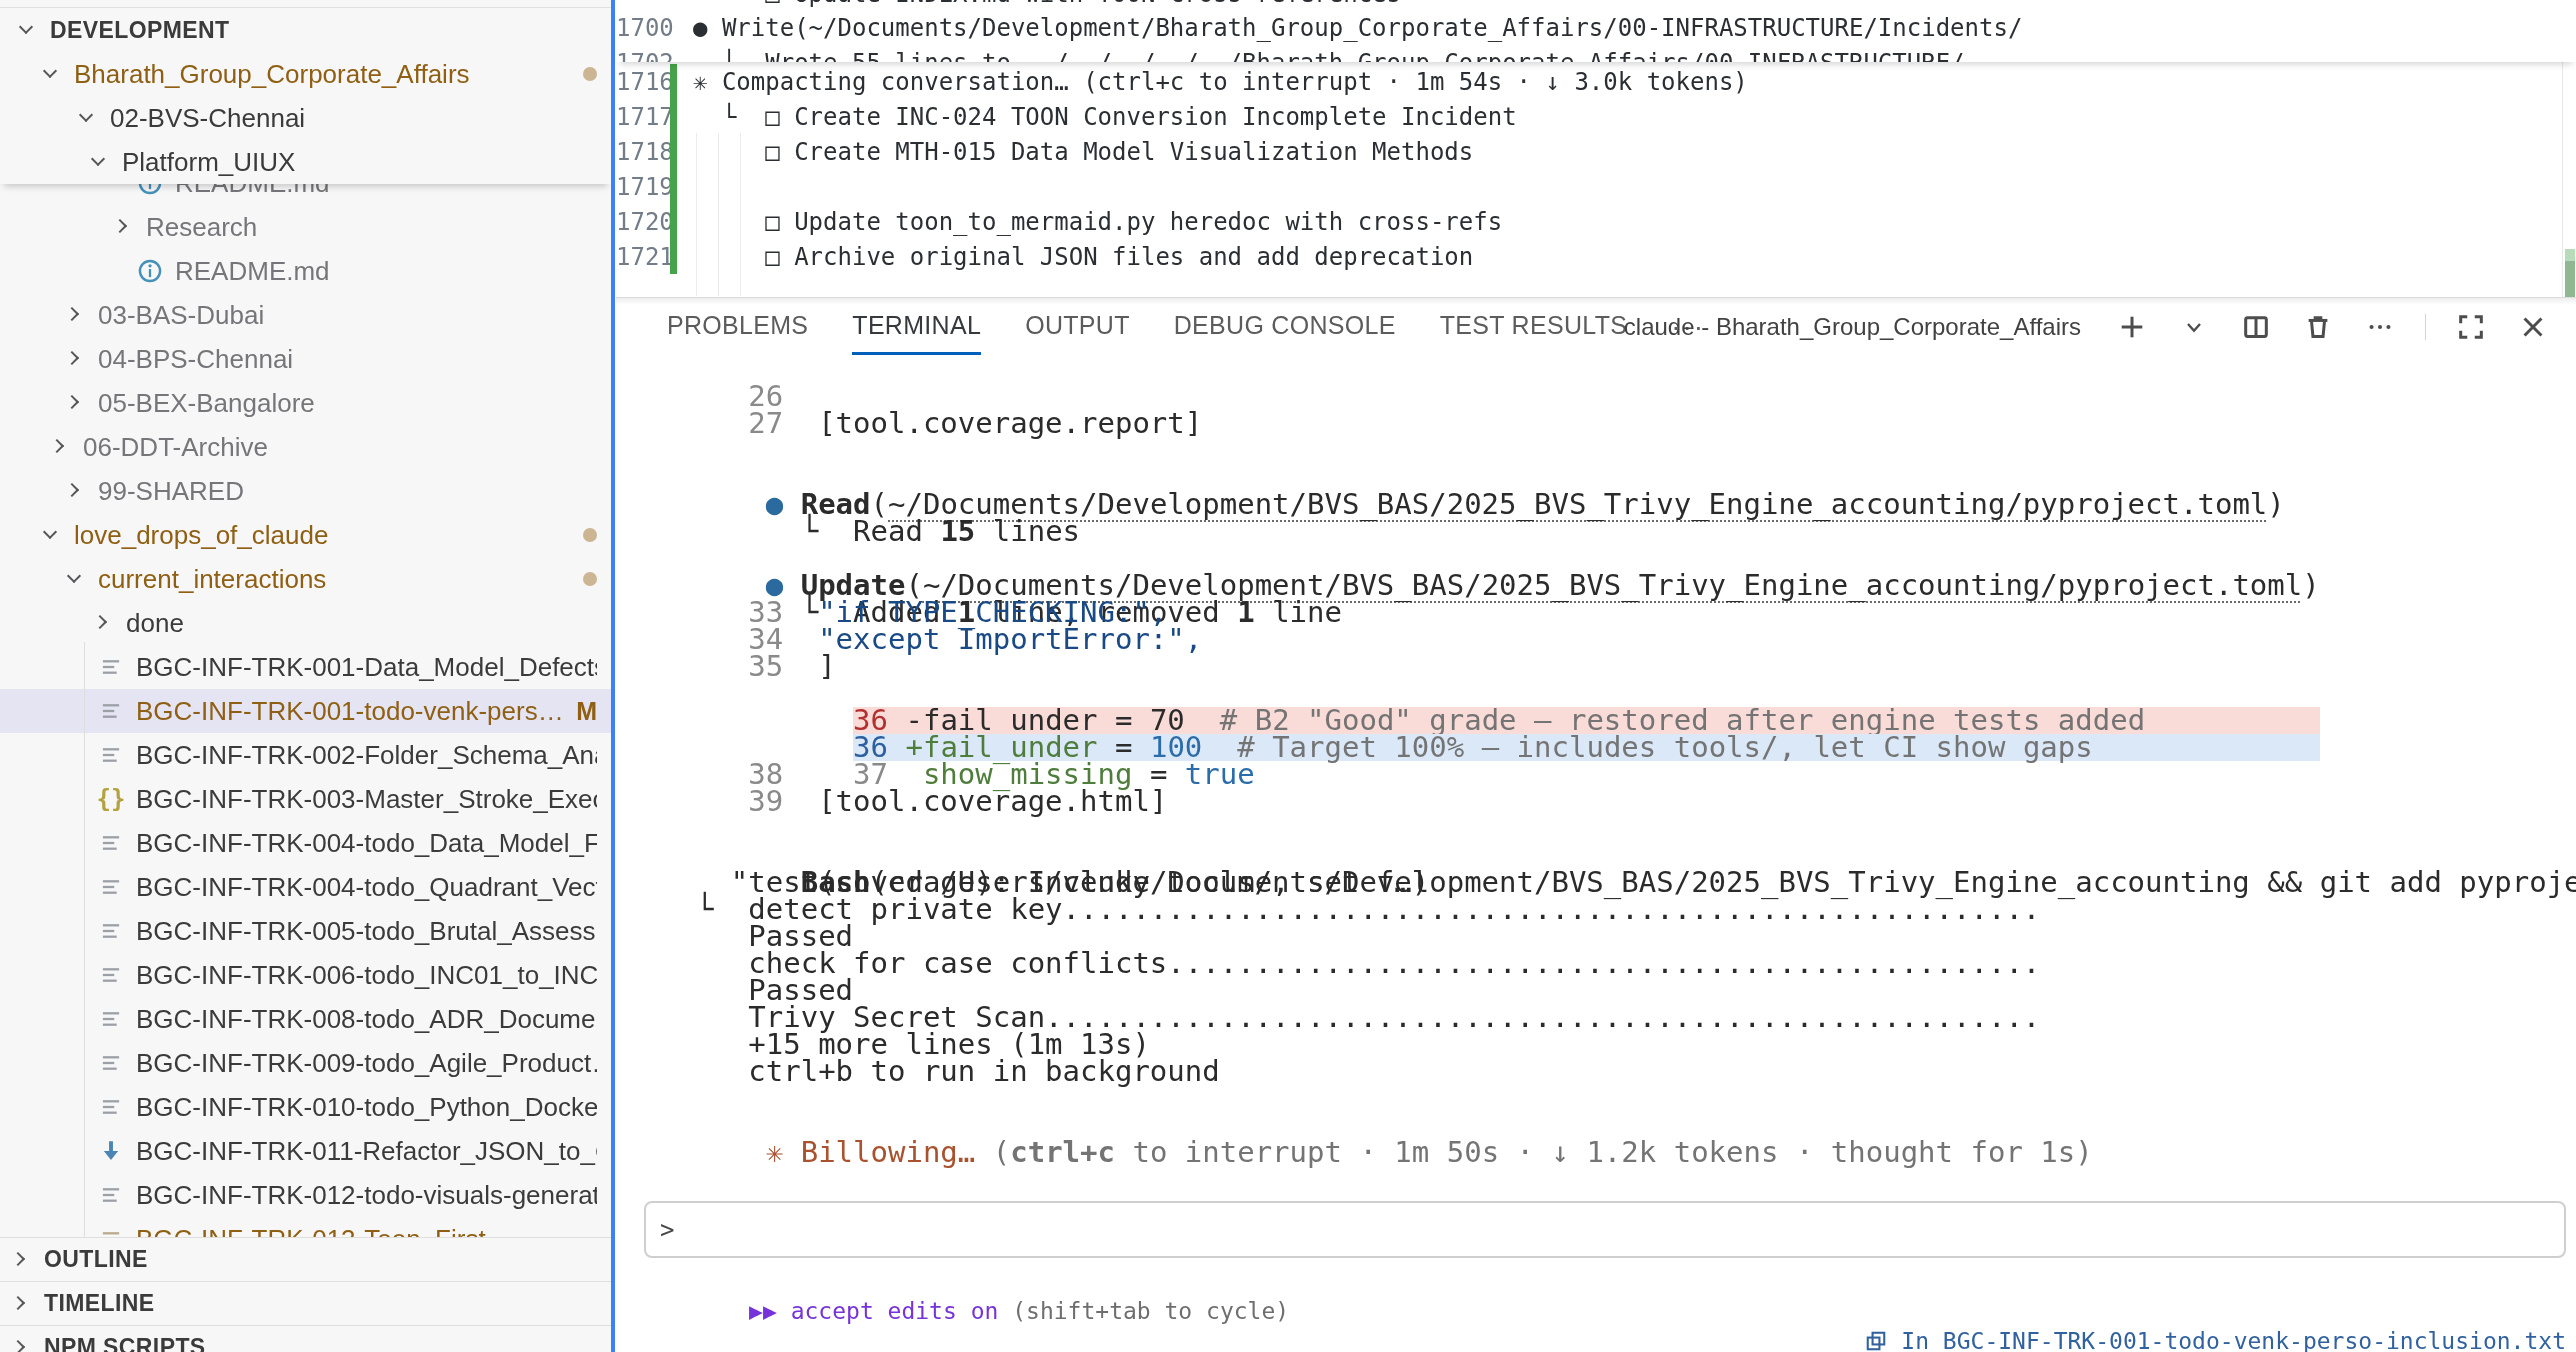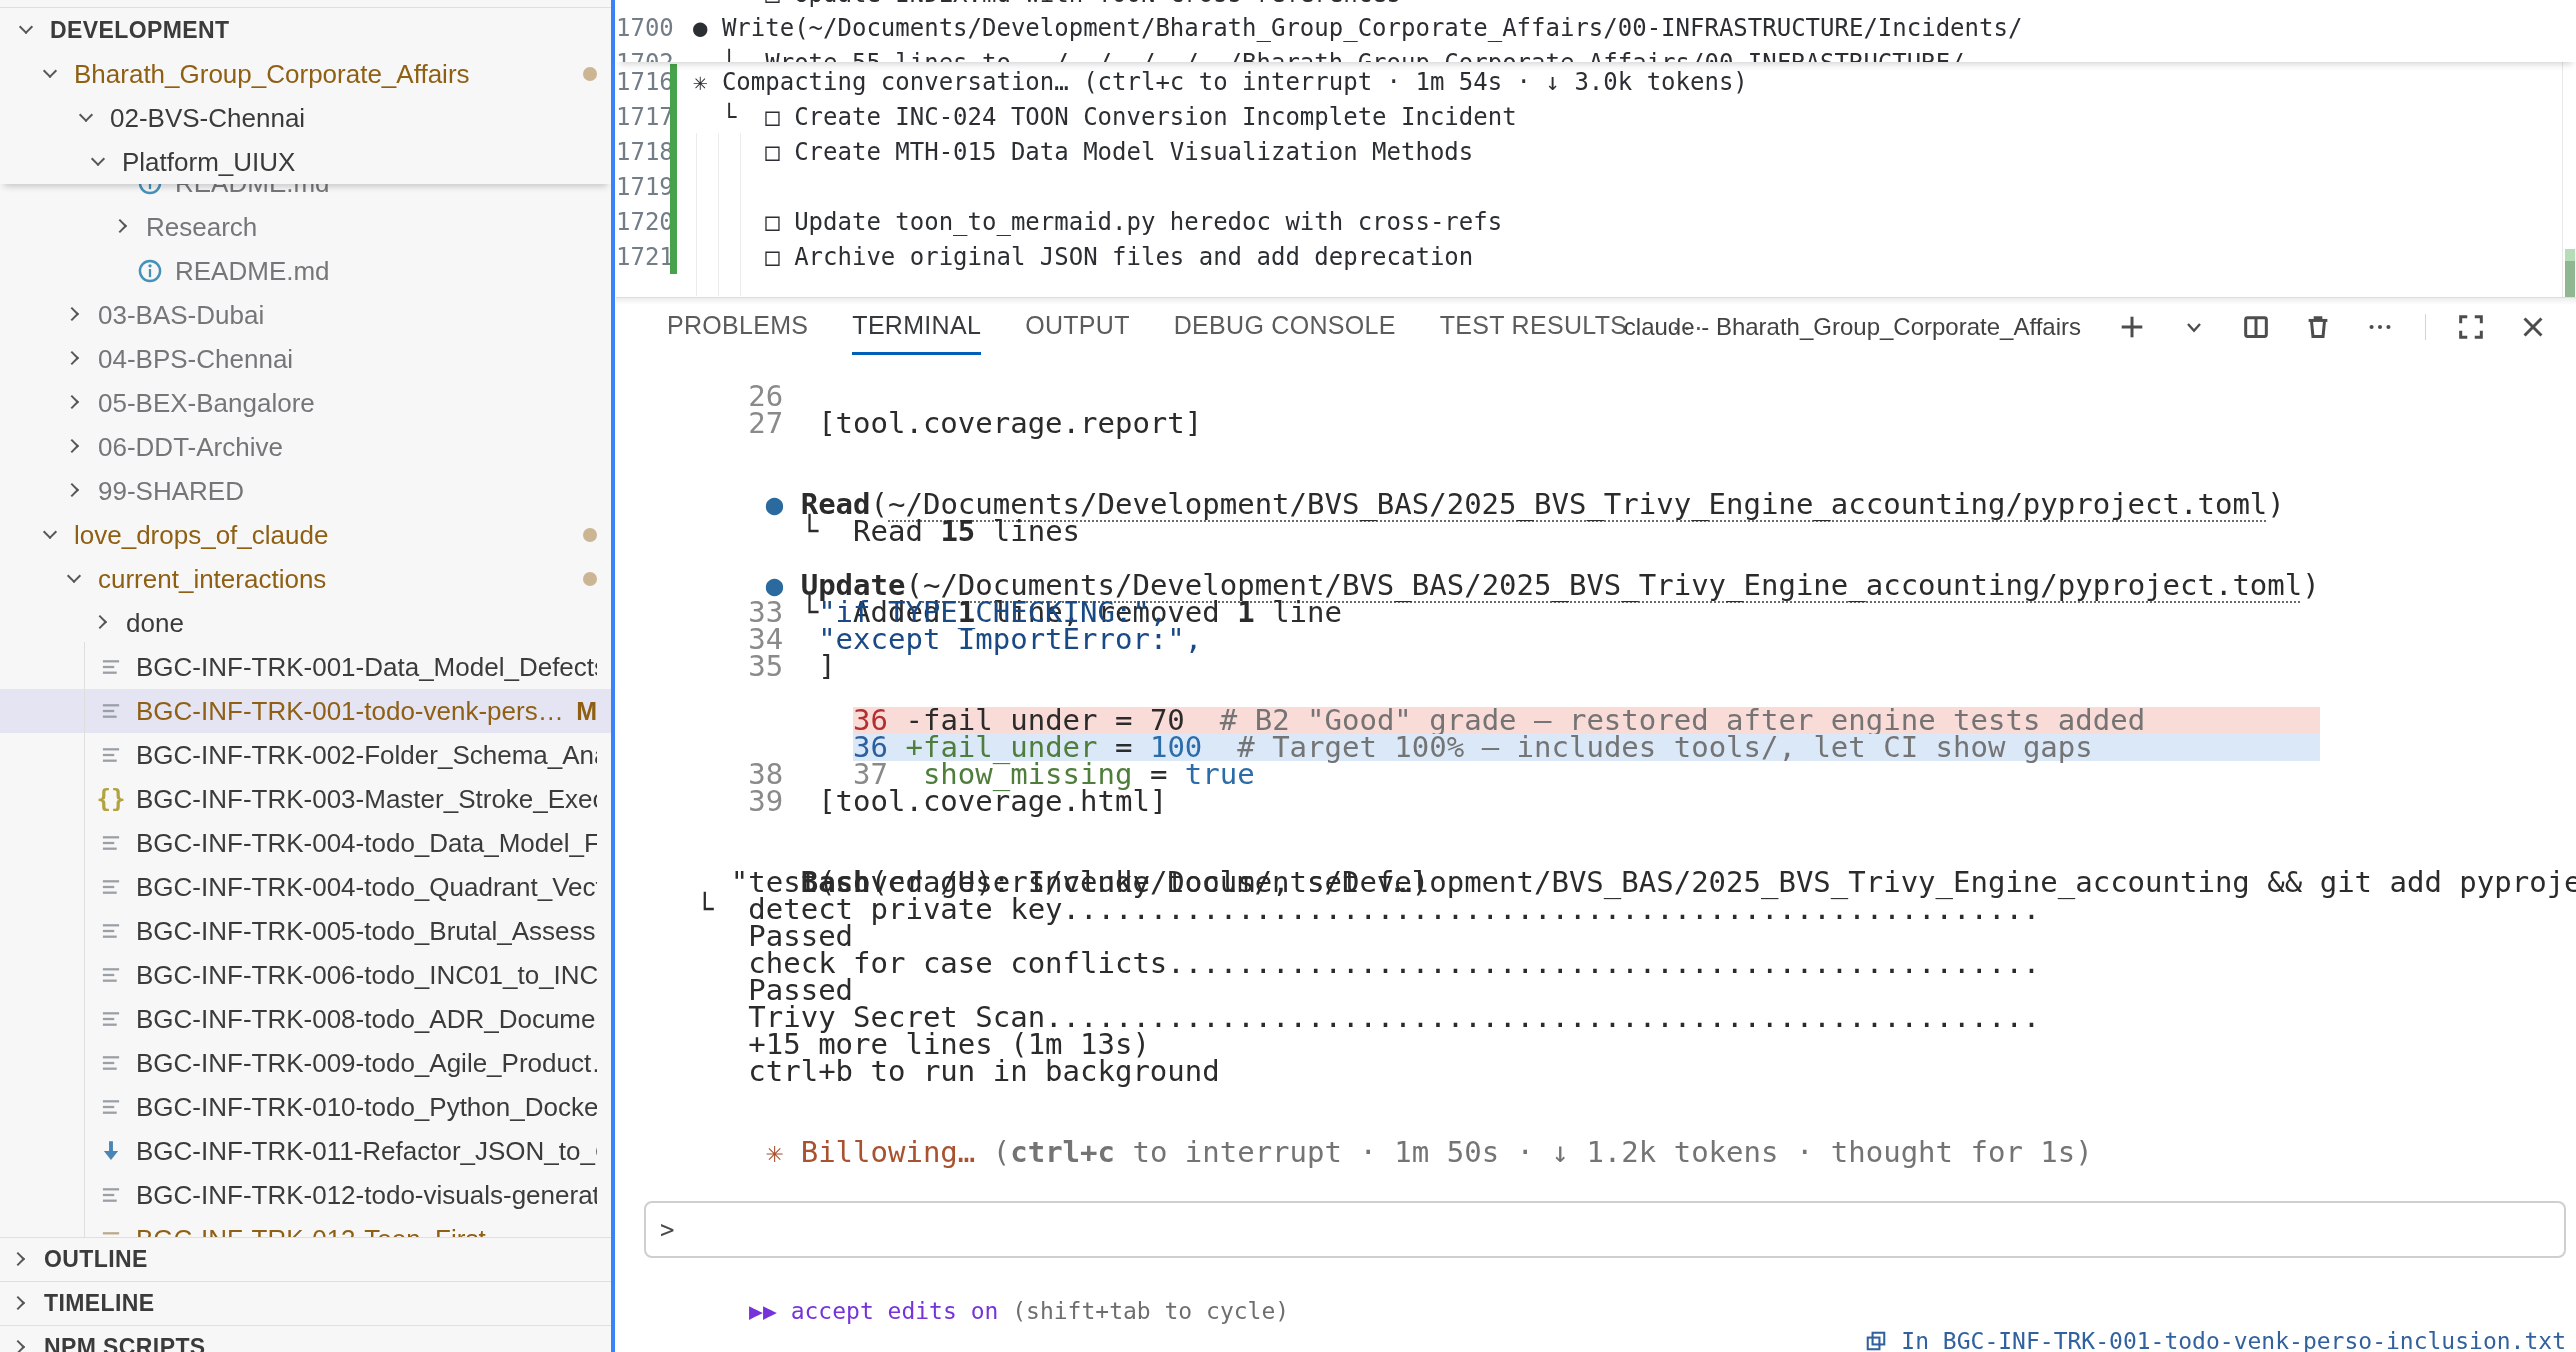--- a/index.html
+++ b/index.html
@@ -181,21 +181,21 @@
           <i></i>
         </span>
       <span class="lbl muted">04-BPS-Chennai</span>
     </div>
     <div class="srow" style="padding-left:64px">
       <span class="chev right">
           <i></i>
         </span>
       <span class="lbl muted">05-BEX-Bangalore</span>
     </div>
-    <div class="srow" style="padding-left:64px">
+    <div class="srow" style="padding-left:49px">
       <span class="chev right">
           <i></i>
         </span>
       <span class="lbl muted">06-DDT-Archive</span>
     </div>
     <div class="srow" style="padding-left:64px">
       <span class="chev right">
           <i></i>
         </span>
       <span class="lbl muted">99-SHARED</span>

